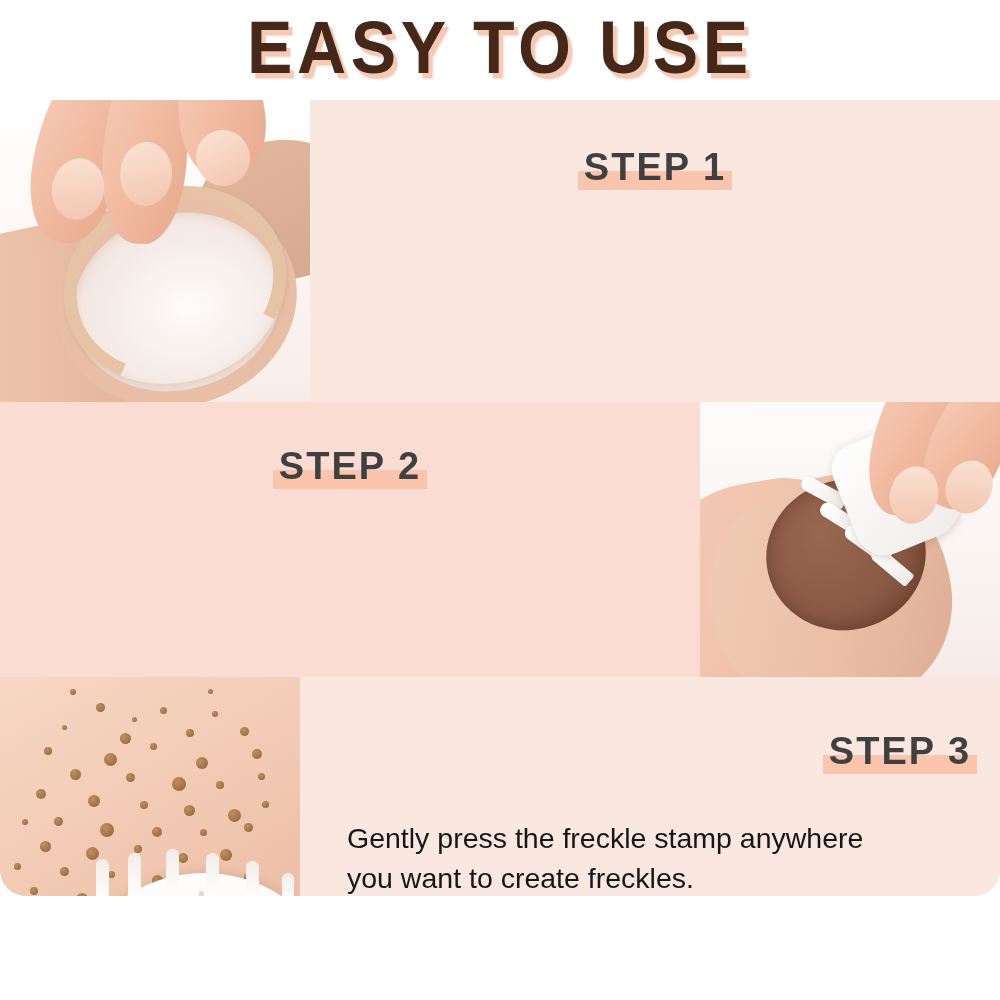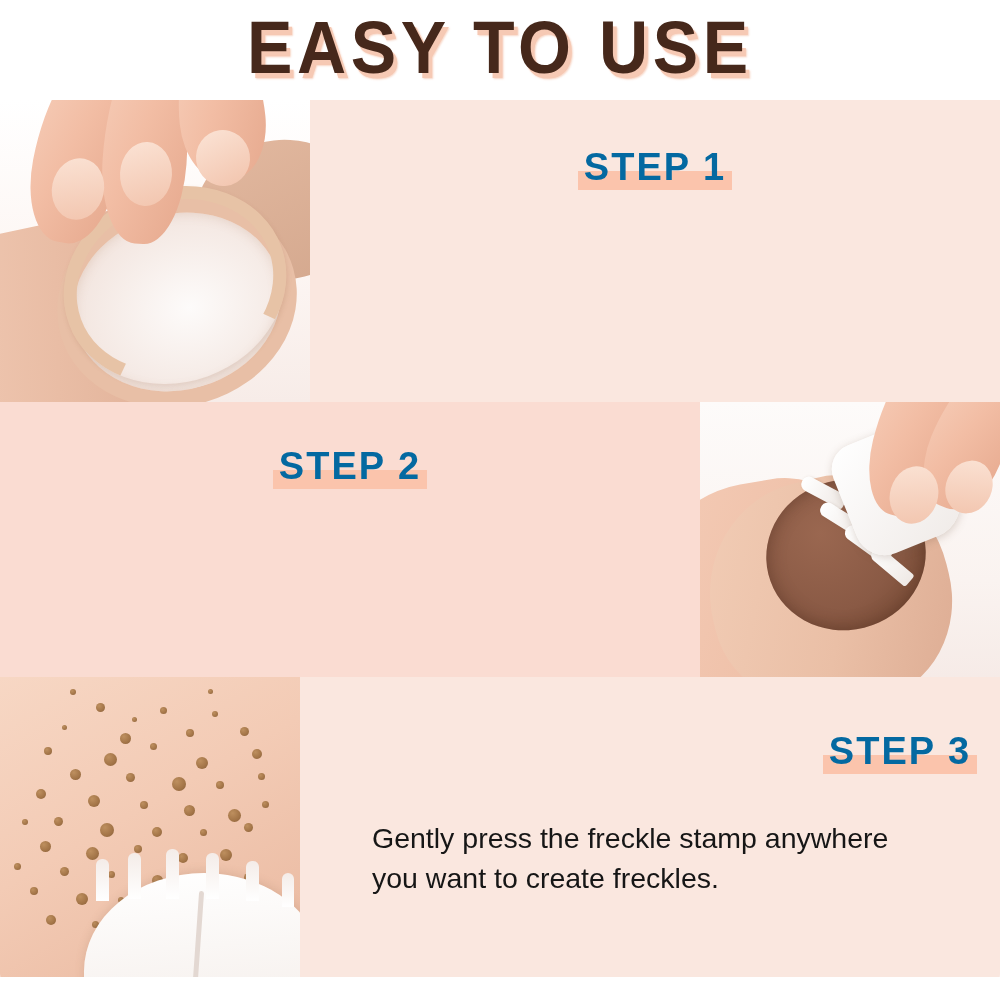--- a/index.html
+++ b/index.html
@@ -6,21 +6,21 @@
     margin: 0;
     padding: 0;
     background: #ffffff;
   }
   body {
     font-family: "Liberation Sans", sans-serif;
   }
   #page {
     position: relative;
     width: 1000px;
-    height: 1000px;
+    height: 896px;
     overflow: hidden;
     background: #ffffff;
     border-radius: 26px;
   }
 
   
   .title-bar {
     position: absolute;
     left: 0; top: 0;
     width: 1000px;
@@ -76,21 +76,21 @@
   .step-head-wrap {
     display: flex;
     width: 100%;
   }
   .step-head {
     position: relative;
     display: inline-block;
     font-size: 38px;
     font-weight: bold;
     letter-spacing: 2px;
-    color: #0369a1;
+    color: #404040;
     line-height: 1;
     padding: 0 6px;
     white-space: nowrap;
   }
   .step-head .hl {
     position: absolute;
     left: 0;
     right: 0;
     bottom: -4px;
     height: 19px;
@@ -111,21 +111,21 @@
   }
 
   
   #row1 .step-head-wrap { justify-content: center; margin-top: 48px; padding-right: 40px;}
   #row1 .step-body { margin-top: 44px; text-align: center; padding: 0 40px 0 30px; }
 
   #row2 .step-head-wrap { justify-content: center; margin-top: 45px; padding-right: 290px;}
   #row2 .step-body { margin-top: 40px; text-align: left; padding-left: 55px; padding-right: 20px;}
 
   #row3 .step-head-wrap { justify-content: center; margin-top: 55px; padding-left: 250px;}
-  #row3 .step-body { margin-top: 48px; text-align: left; padding-left: 72px; padding-right: 20px;}
+  #row3 .step-body { margin-top: 48px; text-align: left; padding-left: 47px; padding-right: 20px;}
 
   
   .ph { position:absolute; inset:0; }
 
   
   .finger {
     position: absolute;
     background: linear-gradient(110deg,#f6cdb8 0%, #f2bda4 45%, #e6a98e 100%);
     border-radius: 50% 50% 45% 45% / 60% 60% 40% 40%;
   }

